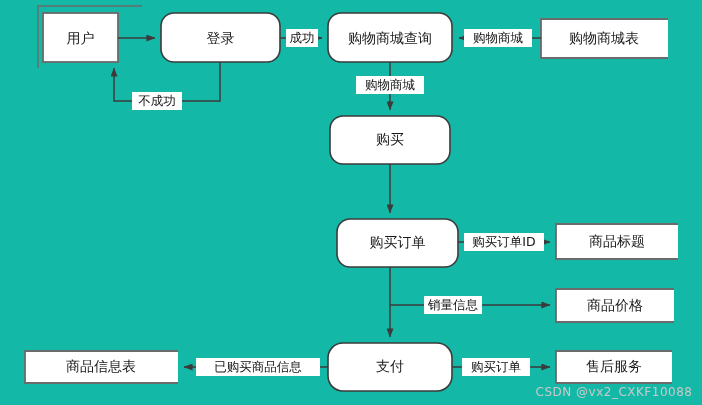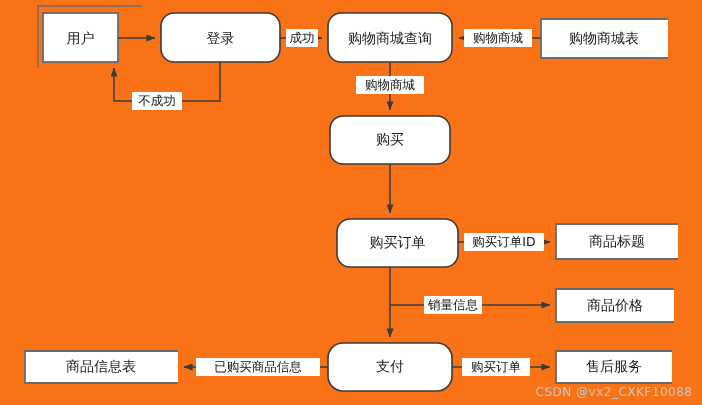--- a/index.html
+++ b/index.html
@@ -7,21 +7,21 @@
     padding: 0;
     background: #ffffff;
   }
   body {
     font-family: "DejaVu Sans", "Liberation Sans", sans-serif;
   }
   #canvas {
     position: relative;
     width: 702px;
     height: 405px;
-    background: #f97316;
+    background: #14b8a6;
     overflow: hidden;
   }
   svg.diagram {
     position: absolute;
     left: 0;
     top: 0;
     width: 702px;
     height: 405px;
   }
   .proc-shape {

